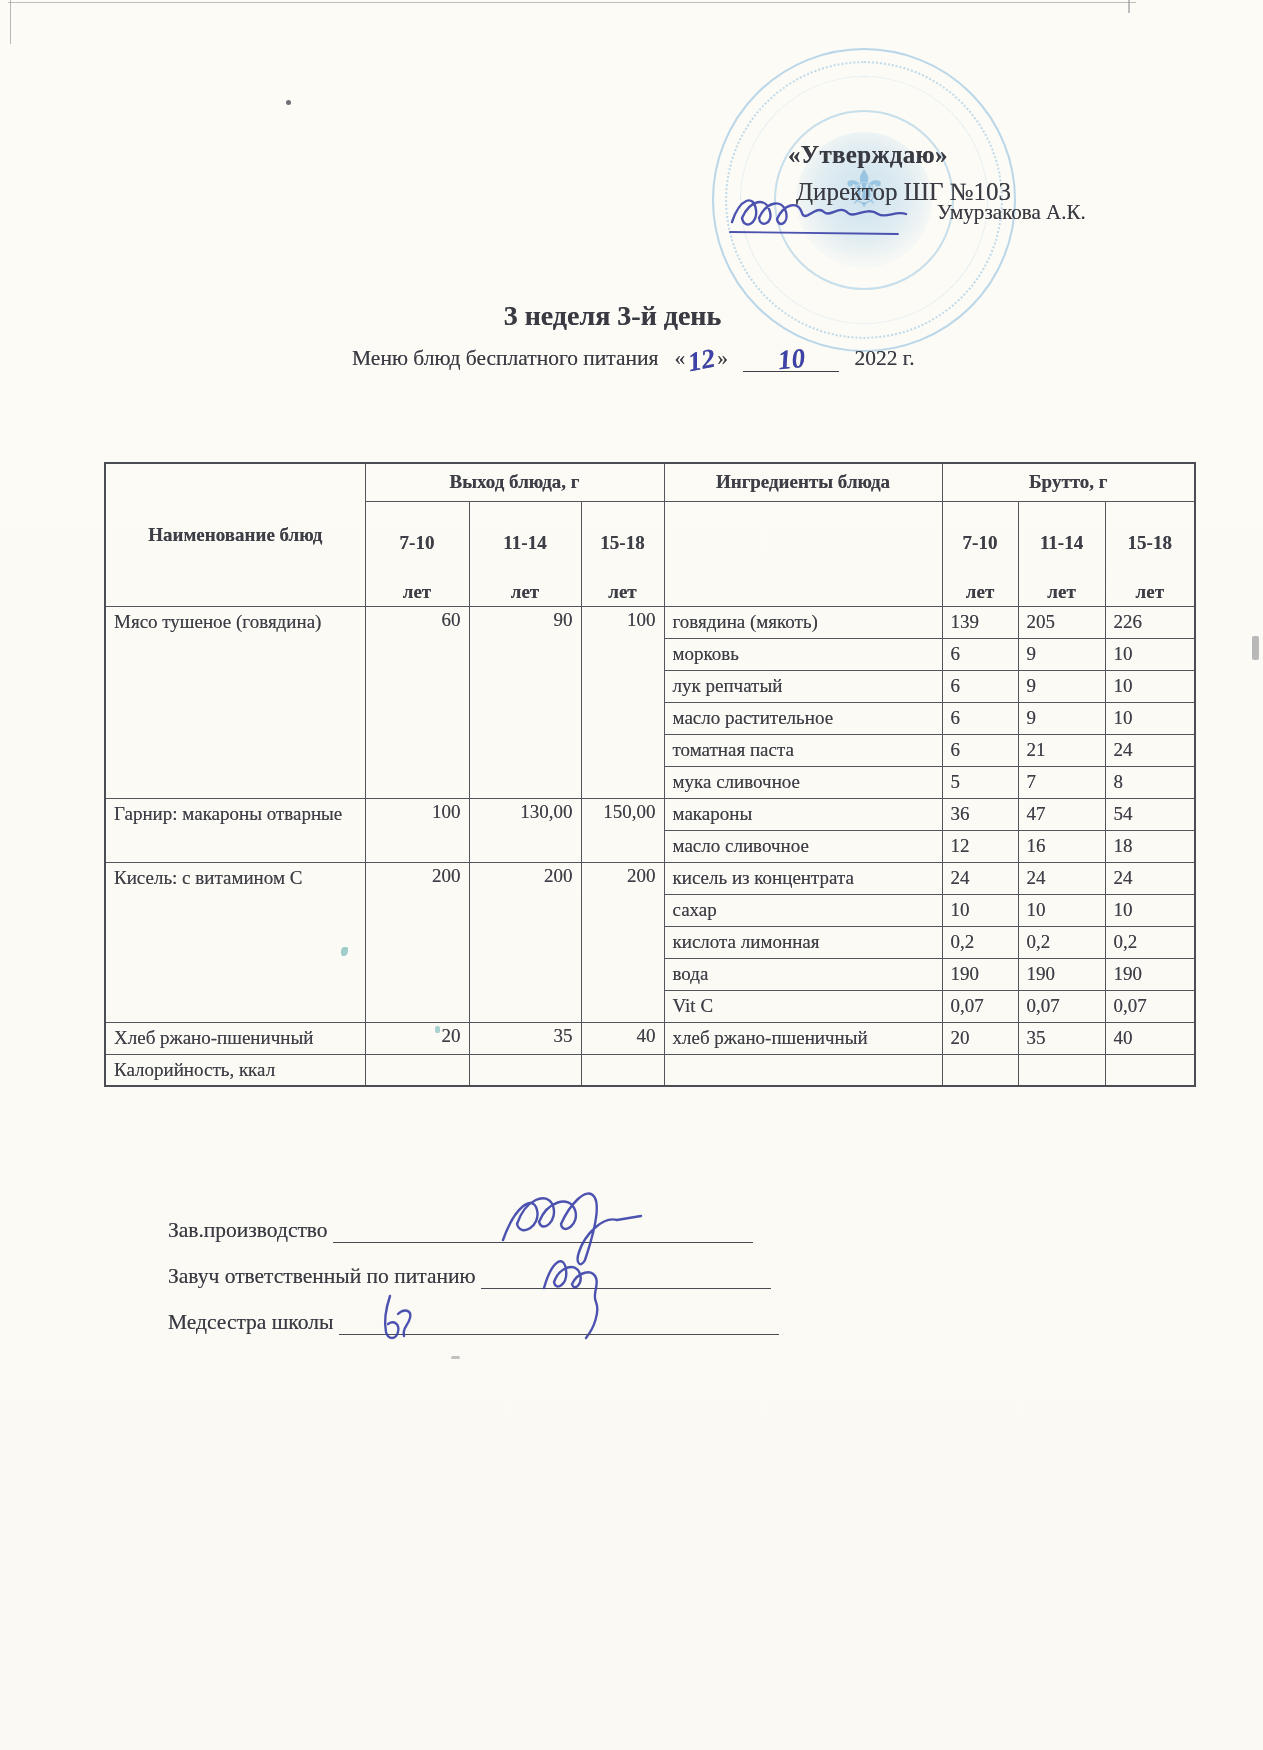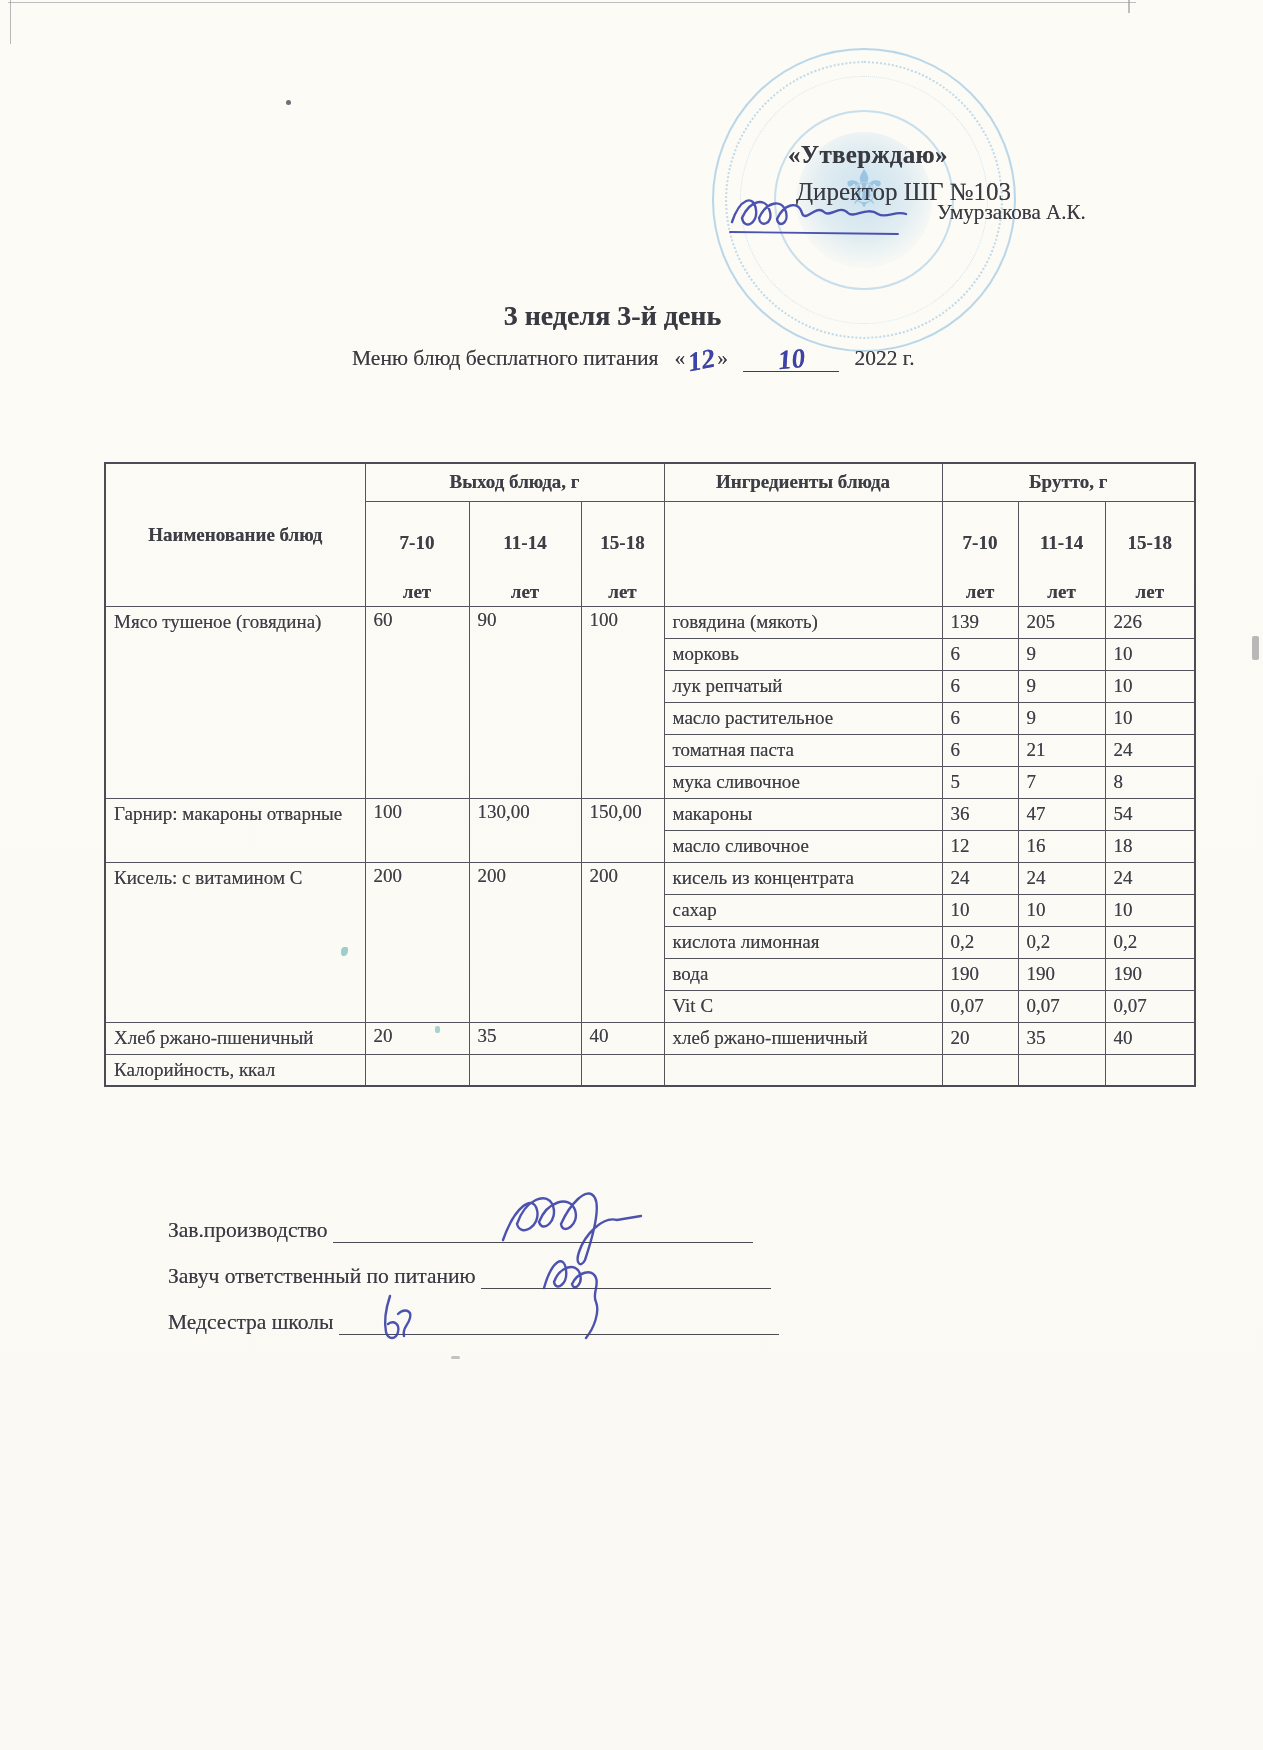--- a/index.html
+++ b/index.html
@@ -64,21 +64,21 @@
   .menu-table-wrap{position:absolute;left:104px;top:462px;z-index:2;}
   table.menu{border-collapse:collapse;table-layout:fixed;width:1090px;font-size:19px;color:#3e3e47;}
   table.menu th,table.menu td{border:1.6px solid #54545c;padding:2px 8px;overflow:hidden;}
   table.menu{border:2.4px solid #4c4c54;}
   table.menu th{font-weight:bold;text-align:center;vertical-align:middle;padding:3px 2px;}
   tr.hdr1{height:38px;}
   tr.hdr2{height:60px;}
   tr.r{height:32px;}
   td.dish{vertical-align:top;text-align:left;padding:4px 6px 4px 9px;line-height:1.32;}
   td.dish.bold{font-weight:normal;}
-  td.out{vertical-align:top;text-align:left;padding-top:4px;}
+  td.out{vertical-align:top;text-align:right;padding-top:4px;}
   td.ing{text-align:left;vertical-align:middle;padding-left:9px;}
   td.num{text-align:left;vertical-align:middle;padding-right:10px;}
   .age .u{display:block;font-weight:bold;margin-top:27px;}
 
   
   .foot{position:absolute;left:168px;top:1218px;z-index:2;font-size:21.5px;}
   .foot .frow{position:relative;height:46px;white-space:nowrap;}
   .sline{display:inline-block;border-bottom:1.7px solid #4a4a52;height:22px;vertical-align:bottom;}
   .sig-zav{position:absolute;left:327px;top:-42px;}
   .sig-zavuch{position:absolute;left:350px;top:-20px;}

